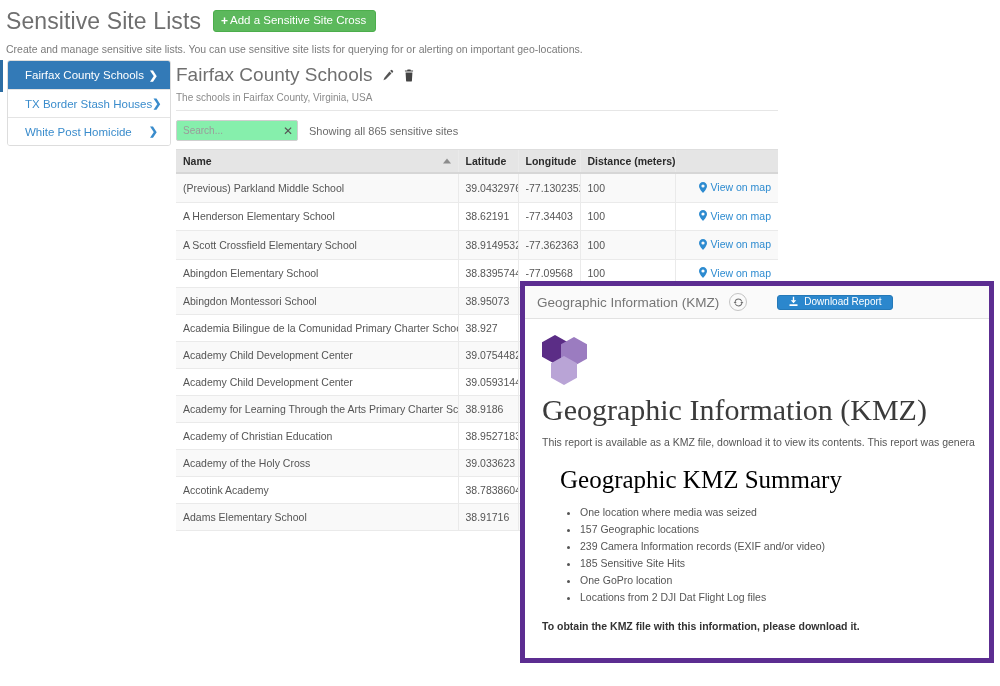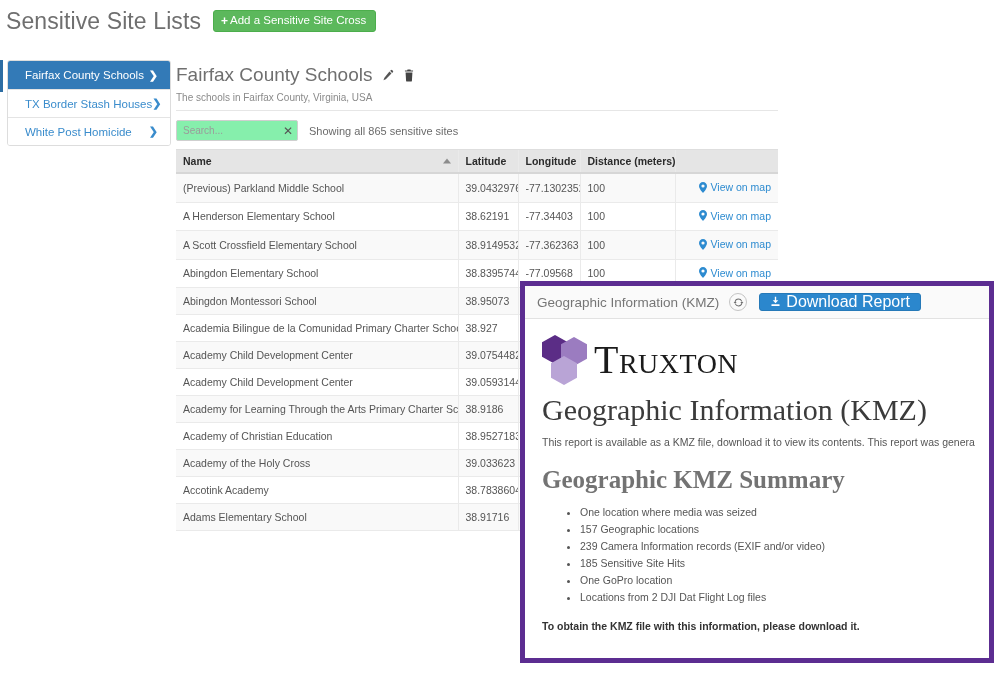--- a/index.html
+++ b/index.html
@@ -256,26 +256,26 @@
     color: #6e6e6e;
     cursor: pointer;
     flex: 0 0 auto;
   }
   .btn-download {
     display: inline-flex; align-items: center; gap: 5px;
     background: #2b87cd;
     border: 1px solid #2579b8;
     border-radius: 3px;
     color: #ffffff;
-    font-size: 16px;
+    font-size: 10px;
     padding: 0 10px;
     line-height: 1;
     cursor: pointer;
     white-space: nowrap;
-    margin-left: 2px;
+    margin-left: 20px;
   }
 
   .kmz-body {
     padding: 14px 0 0 17px;
     height: 347px;
     overflow: hidden;
   }
 
   .logo-row {
     display: flex; align-items: center; gap: 4px;
@@ -312,23 +312,23 @@
   }
   .kmz-p {
     font-size: 10.5px;
     color: #555555;
     margin: 0 0 18px 0;
     white-space: nowrap;
   }
   .kmz-h2 {
     font-family: "Liberation Serif", serif;
     font-size: 25px;
-    font-weight: 700;
-    color: #737373;
-    margin: 0 0 9px 0;
+    font-weight: 400;
+    color: #000000;
+    margin: 0 0 9px 18px;
     white-space: nowrap;
   }
   .kmz-list {
     margin: 10px 0 0 0;
     padding-left: 38px;
     list-style: disc;
   }
   .kmz-list li {
     font-size: 10.5px;
     color: #555555;
@@ -349,20 +349,21 @@
 <div id="app">
 
   <div class="page-header">
     <div class="page-title-row">
       <div class="page-title">Sensitive Site Lists</div>
       <div class="btn-add">
         <span class="plus">+</span>
         <span>Add a Sensitive Site Cross</span>
       </div>
     </div>
+    <div class="page-sub">Create and manage sensitive site lists. You can use sensitive site lists for querying for or alerting on important geo-locations.</div>
   </div>
 
   <div class="left-rail"></div>
 
   <div class="sidebar">
     <div class="side-item active">
       <span>Fairfax County Schools</span>
       <span class="side-chevron">❯</span>
     </div>
     <div class="side-item">
@@ -568,21 +569,20 @@
     </div>
 
     <div class="kmz-body">
 
       <div class="logo-row">
         <div class="hexes">
           <div class="hex hex-a"></div>
           <div class="hex hex-b"></div>
           <div class="hex hex-c"></div>
         </div>
-        <div class="wordmark">Truxton</div>
       </div>
 
       <div class="kmz-h1">Geographic Information (KMZ)</div>
       <div class="kmz-p">This report is available as a KMZ file, download it to view its contents. This report was genera</div>
 
       <div class="kmz-h2">Geographic KMZ Summary</div>
 
       <ul class="kmz-list" id="kmz-list">
           <li>One location where media was seized</li>
           <li>157 Geographic locations</li>

